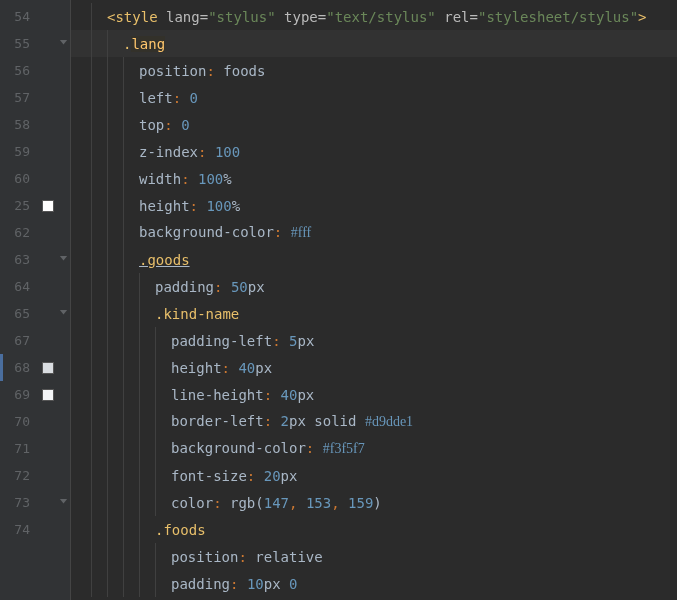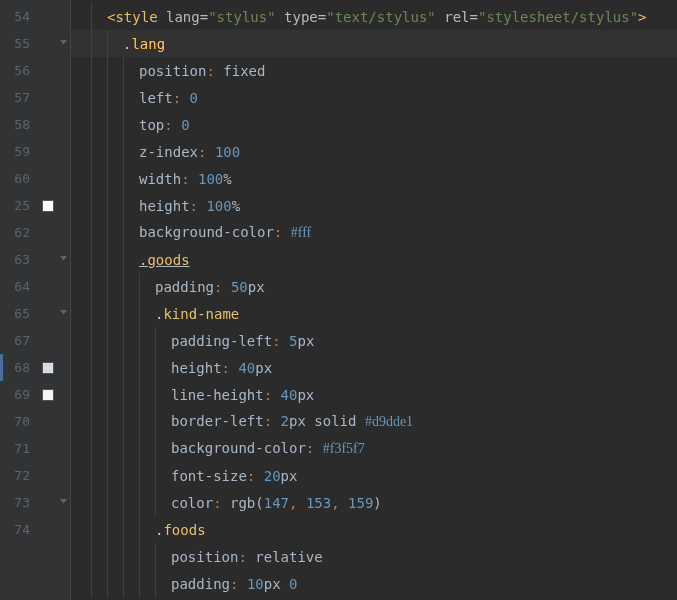--- a/index.html
+++ b/index.html
@@ -184,21 +184,21 @@
           </svg>
         </span>
       </div>
       <div class="gutter-row">
         <span class="line-num">74</span>
       </div>
     </div>
   <div class="code" id="code">
       <div class="code-row"><span class="indent-guide" style="left: 20px;"></span><span style="padding-left: 32px;"><span class="t-tag">&lt;style </span><span class="t-attr">lang</span><span class="t-attr">=</span><span class="t-str">"stylus"</span><span> </span><span class="t-attr">type</span><span class="t-attr">=</span><span class="t-str">"text/stylus"</span><span> </span><span class="t-attr">rel</span><span class="t-attr">=</span><span class="t-str">"stylesheet/stylus"</span><span class="t-tag">&gt;</span></span></div>
       <div class="code-row highlight-row"><span class="indent-guide" style="left: 20px;"></span><span class="indent-guide" style="left: 36px;"></span><span style="padding-left: 48px;"><span class="t-sel">.</span><span class="t-selhl">lang</span></span></div>
-      <div class="code-row"><span class="indent-guide" style="left: 20px;"></span><span class="indent-guide" style="left: 36px;"></span><span class="indent-guide" style="left: 52px;"></span><span style="padding-left: 64px;"><span class="t-prop">position</span><span class="t-punc">: </span><span class="t-val">fixed</span></span></div>
+      <div class="code-row"><span class="indent-guide" style="left: 20px;"></span><span class="indent-guide" style="left: 36px;"></span><span class="indent-guide" style="left: 52px;"></span><span style="padding-left: 64px;"><span class="t-prop">position</span><span class="t-punc">: </span><span class="t-val">foods</span></span></div>
       <div class="code-row"><span class="indent-guide" style="left: 20px;"></span><span class="indent-guide" style="left: 36px;"></span><span class="indent-guide" style="left: 52px;"></span><span style="padding-left: 64px;"><span class="t-prop">left</span><span class="t-punc">: </span><span class="t-num">0</span></span></div>
       <div class="code-row"><span class="indent-guide" style="left: 20px;"></span><span class="indent-guide" style="left: 36px;"></span><span class="indent-guide" style="left: 52px;"></span><span style="padding-left: 64px;"><span class="t-prop">top</span><span class="t-punc">: </span><span class="t-num">0</span></span></div>
       <div class="code-row"><span class="indent-guide" style="left: 20px;"></span><span class="indent-guide" style="left: 36px;"></span><span class="indent-guide" style="left: 52px;"></span><span style="padding-left: 64px;"><span class="t-prop">z-index</span><span class="t-punc">: </span><span class="t-num">100</span></span></div>
       <div class="code-row"><span class="indent-guide" style="left: 20px;"></span><span class="indent-guide" style="left: 36px;"></span><span class="indent-guide" style="left: 52px;"></span><span style="padding-left: 64px;"><span class="t-prop">width</span><span class="t-punc">: </span><span class="t-num">100</span><span class="t-unit">%</span></span></div>
       <div class="code-row"><span class="indent-guide" style="left: 20px;"></span><span class="indent-guide" style="left: 36px;"></span><span class="indent-guide" style="left: 52px;"></span><span style="padding-left: 64px;"><span class="t-prop">height</span><span class="t-punc">: </span><span class="t-num">100</span><span class="t-unit">%</span></span></div>
       <div class="code-row"><span class="indent-guide" style="left: 20px;"></span><span class="indent-guide" style="left: 36px;"></span><span class="indent-guide" style="left: 52px;"></span><span style="padding-left: 64px;"><span class="t-prop">background-color</span><span class="t-punc">: </span><span class="t-hex">#fff</span></span></div>
       <div class="code-row"><span class="indent-guide" style="left: 20px;"></span><span class="indent-guide" style="left: 36px;"></span><span class="indent-guide" style="left: 52px;"></span><span style="padding-left: 64px; text-decoration: underline;"><span class="t-sel">.goods</span></span></div>
       <div class="code-row"><span class="indent-guide" style="left: 20px;"></span><span class="indent-guide" style="left: 36px;"></span><span class="indent-guide" style="left: 52px;"></span><span class="indent-guide" style="left: 68px;"></span><span style="padding-left: 80px;"><span class="t-prop">padding</span><span class="t-punc">: </span><span class="t-num">50</span><span class="t-unit">px</span></span></div>
       <div class="code-row"><span class="indent-guide" style="left: 20px;"></span><span class="indent-guide" style="left: 36px;"></span><span class="indent-guide" style="left: 52px;"></span><span class="indent-guide" style="left: 68px;"></span><span style="padding-left: 80px;"><span class="t-sel">.kind-name</span></span></div>
       <div class="code-row"><span class="indent-guide" style="left: 20px;"></span><span class="indent-guide" style="left: 36px;"></span><span class="indent-guide" style="left: 52px;"></span><span class="indent-guide" style="left: 68px;"></span><span class="indent-guide" style="left: 84px;"></span><span style="padding-left: 96px;"><span class="t-prop">padding-left</span><span class="t-punc">: </span><span class="t-num">5</span><span class="t-unit">px</span></span></div>

